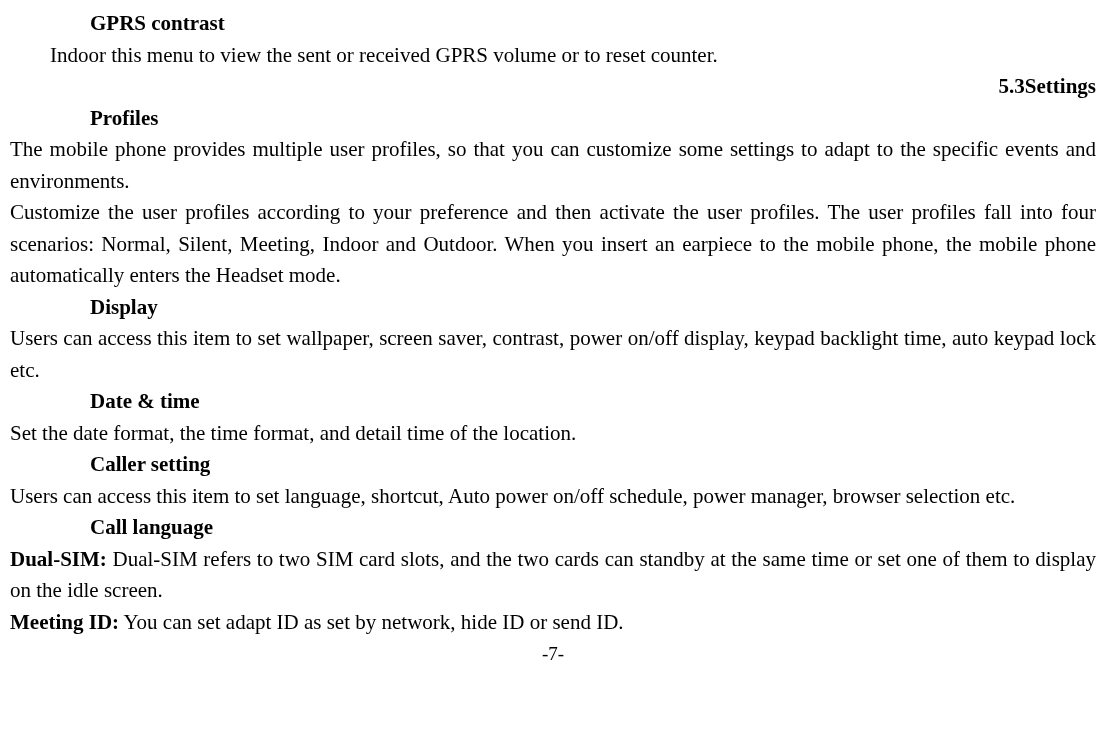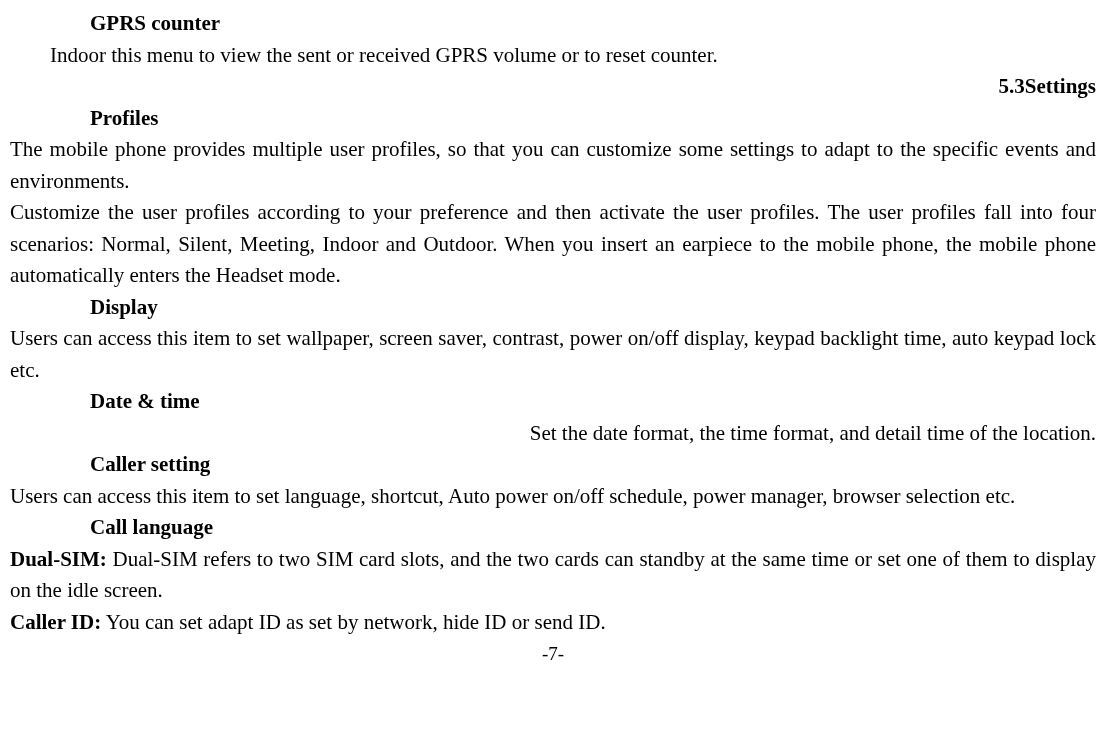--- a/index.html
+++ b/index.html
@@ -45,43 +45,43 @@
       margin-top: 2px;
       font-size: 19px;
     }
     .bold {
       font-weight: bold;
     }
   </style>
 </head>
 <body>
 
-<div class="indent-1">GPRS counter</div>
+<div class="indent-1">GPRS contrast</div>
 <div class="indent-para">Indoor this menu to view the sent or received GPRS volume or to reset counter.</div>
 
 <div class="section-num">
   <span class="num">5.3</span><span>Settings</span>
 </div>
 
 <div class="subhead">Profiles</div>
 <div class="body-text">The mobile phone provides multiple user profiles, so that you can customize some settings to adapt to the specific events and environments.</div>
 <div class="body-text">Customize the user profiles according to your preference and then activate the user profiles. The user profiles fall into four scenarios: Normal, Silent, Meeting, Indoor and Outdoor. When you insert an earpiece to the mobile phone, the mobile phone automatically enters the Headset mode.</div>
 
 <div class="subhead">Display</div>
 <div class="body-text">Users can access this item to set wallpaper, screen saver, contrast, power on/off display, keypad backlight time, auto keypad lock etc.</div>
 
 <div class="subhead">Date &amp; time</div>
-<div class="body-text" style="text-align:right;">Set the date format, the time format, and detail time of the location.</div>
+<div class="body-text" style="text-align:left;">Set the date format, the time format, and detail time of the location.</div>
 
 <div class="subhead">Caller setting</div>
 <div class="body-text">Users can access this item to set language, shortcut, Auto power on/off schedule, power manager, browser selection etc.</div>
 
 <div class="subhead">Call language</div>
 
 <div class="body-text">
   <span class="bold">Dual-SIM:</span><span> Dual-SIM refers to two SIM card slots, and the two cards can standby at the same time or set one of them to display on the idle screen.</span>
 </div>
 
 <div class="body-text" style="text-align:left;">
-  <span class="bold">Caller ID:</span><span> You can set adapt ID as set by network, hide ID or send ID.</span>
+  <span class="bold">Meeting ID:</span><span> You can set adapt ID as set by network, hide ID or send ID.</span>
 </div>
 
 <div class="footer">-7-</div>
 
 </body></html>

